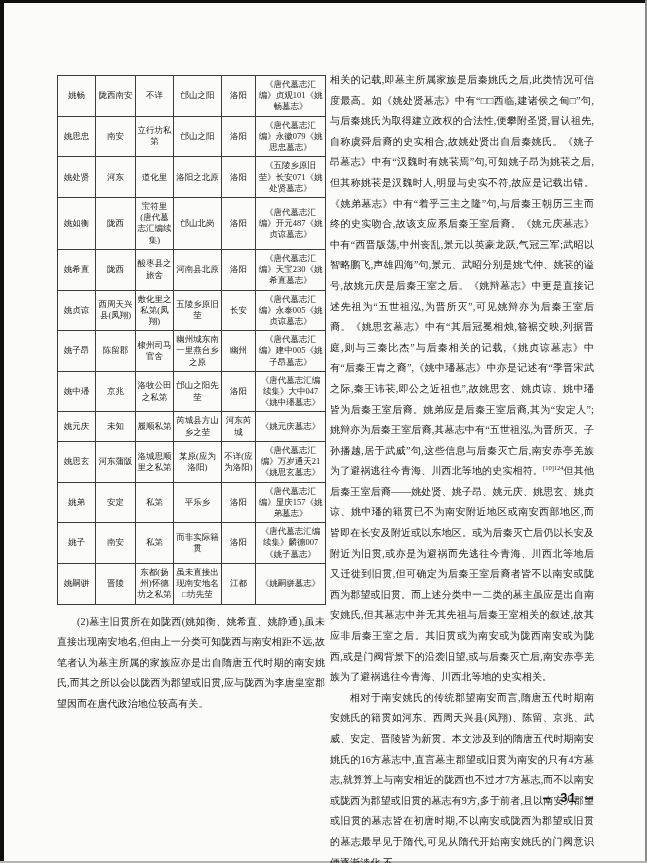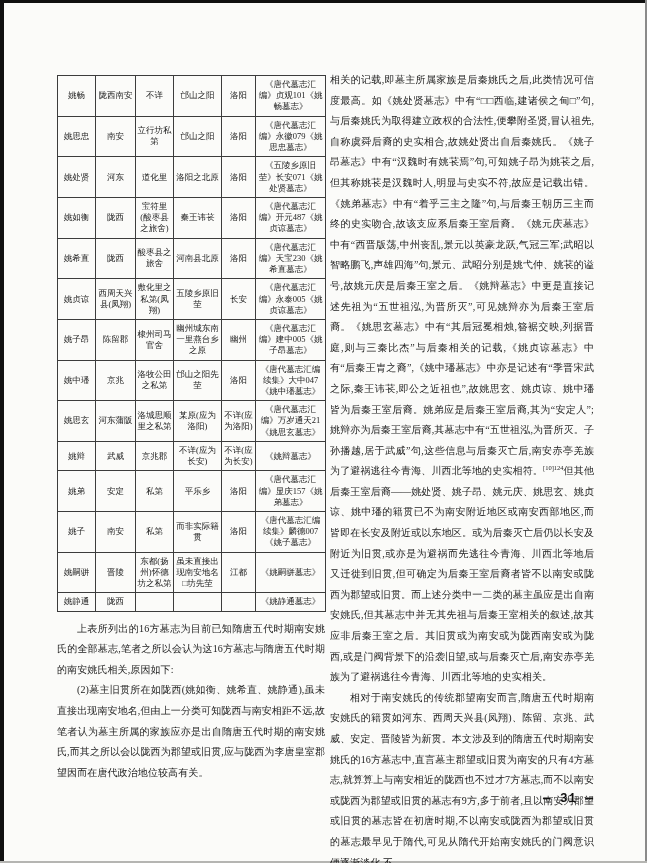--- a/index.html
+++ b/index.html
@@ -81,22 +81,22 @@
           <td>姚处贤</td>
           <td>河东</td>
           <td>道化里</td>
           <td>洛阳之北原</td>
           <td>洛阳</td>
           <td>《五陵乡原旧茔》长安071《姚处贤墓志》</td>
         </tr>
         <tr>
           <td>姚如衡</td>
           <td>陇西</td>
-          <td>宝符里(酸枣县之旅舍)</td>
-          <td>秦王讳苌</td>
+          <td>宝符里(唐代墓志汇编续集)</td>
+          <td>邙山北岗</td>
           <td>洛阳</td>
           <td>《唐代墓志汇编》开元487《姚贞谅墓志》</td>
         </tr>
         <tr>
           <td>姚希直</td>
           <td>陇西</td>
           <td>酸枣县之旅舍</td>
           <td>河南县北原</td>
           <td>洛阳</td>
           <td>《唐代墓志汇编》天宝230《姚希直墓志》</td>
@@ -119,34 +119,34 @@
         </tr>
         <tr>
           <td>姚中璠</td>
           <td>京兆</td>
           <td>洛牧公田之私第</td>
           <td>邙山之阳先茔</td>
           <td>洛阳</td>
           <td>《唐代墓志汇编续集》大中047《姚中璠墓志》</td>
         </tr>
         <tr>
+          <td>姚元庆</td>
+          <td>未知</td>
+          <td>履顺私第</td>
+          <td>芮城县方山乡之茔</td>
+          <td>河东芮城</td>
+          <td>《姚元庆墓志》</td>
+        </tr>
+        <tr>
           <td>姚思玄</td>
           <td>河东蒲阪</td>
           <td>洛城思顺里之私第</td>
           <td>某原(应为洛阳)</td>
           <td>不详(应为洛阳)</td>
           <td>《唐代墓志汇编》万岁通天21《姚思玄墓志》</td>
-        </tr>
-        <tr>
-          <td>姚辩</td>
-          <td>武威</td>
-          <td>京兆郡</td>
-          <td>不详(应为长安)</td>
-          <td>不详(应为长安)</td>
-          <td>《姚辩墓志》</td>
         </tr>
         <tr>
           <td>姚弟</td>
           <td>安定</td>
           <td>私第</td>
           <td>平乐乡</td>
           <td>洛阳</td>
           <td>《唐代墓志汇编》显庆157《姚弟墓志》</td>
         </tr>
         <tr>
@@ -158,33 +158,24 @@
           <td>《唐代墓志汇编续集》麟德007《姚子墓志》</td>
         </tr>
         <tr>
           <td>姚嗣骈</td>
           <td>晋陵</td>
           <td>东都(扬州)怀德坊之私第</td>
           <td>虽未直接出现南安地名□坊先茔</td>
           <td>江都</td>
           <td>《姚嗣骈墓志》</td>
         </tr>
-        <tr>
-          <td>姚静通</td>
-          <td>陇西</td>
-          <td></td>
-          <td></td>
-          <td></td>
-          <td>《姚静通墓志》</td>
-        </tr>
       </tbody>
   </table>
 
   <div class="body-text">
-    <p>上表所列出的16方墓志为目前已知隋唐五代时期南安姚氏的全部墓志,笔者之所以会认为这16方墓志与隋唐五代时期的南安姚氏相关,原因如下:</p>
     <p>(2)墓主旧贯所在如陇西(姚如衡、姚希直、姚静通),虽未直接出现南安地名,但由上一分类可知陇西与南安相距不远,故笔者认为墓主所属的家族应亦是出自隋唐五代时期的南安姚氏,而其之所以会以陇西为郡望或旧贯,应与陇西为李唐皇室郡望因而在唐代政治地位较高有关。</p>
 
   </div>
 </div>
 
 <div class="right-column">
   <div class="body-text">
     <p class="noindent"><span>相关的记载,即墓主所属家族是后秦姚氏之后,此类情况可信度最高。如《姚处贤墓志》中有“□□西临,建诸侯之甸□”句,与后秦姚氏为取得建立政权的合法性,便攀附圣贤,冒认祖先,自称虞舜后裔的史实相合,故姚处贤出自后秦姚氏。《姚子昂墓志》中有“汉魏时有姚苌焉”句,可知姚子昂为姚苌之后,但其称姚苌是汉魏时人,明显与史实不符,故应是记载出错。《姚弟墓志》中有“着乎三主之隆”句,与后秦王朝历三主而终的史实吻合,故该支应系后秦王室后裔。《姚元庆墓志》中有“西晋版荡,中州丧乱,景元以英豪龙跃,气冠三军;武昭以智略鹏飞,声雄四海”句,景元、武昭分别是姚弋仲、姚苌的谥号,故姚元庆是后秦王室之后。《姚辩墓志》中更是直接记述先祖为“五世祖泓,为晋所灭”,可见姚辩亦为后秦王室后裔。《姚思玄墓志》中有“其后冠冕相烛,簪裾交映,列据晋庭,则与三秦比杰”与后秦相关的记载,《姚贞谅墓志》中有“后秦王胄之裔”,《姚中璠墓志》中亦是记述有“季晋宋武之际,秦王讳苌,即公之近祖也”,故姚思玄、姚贞谅、姚中璠皆为后秦王室后裔。姚弟应是后秦王室后裔,其为“安定人”;姚辩亦为后秦王室后裔,其墓志中有“五世祖泓,为晋所灭。子孙播越,居于武威”句,这些信息与后秦灭亡后,南安赤亭羌族为了避祸逃往今青海、川西北等地的史实相符。</span><sup class="cite">[10]124</sup><span>但其他后秦王室后裔——姚处贤、姚子昂、姚元庆、姚思玄、姚贞谅、姚中璠的籍贯已不为南安附近地区或南安西部地区,而皆即在长安及附近或以东地区。或为后秦灭亡后仍以长安及附近为旧贯,或亦是为避祸而先逃往今青海、川西北等地后又迁徙到旧贯,但可确定为后秦王室后裔者皆不以南安或陇西为郡望或旧贯。而上述分类中一二类的墓主虽应是出自南安姚氏,但其墓志中并无其先祖与后秦王室相关的叙述,故其应非后秦王室之后。其旧贯或为南安或为陇西南安或为陇西,或是门阀背景下的沿袭旧望,或与后秦灭亡后,南安赤亭羌族为了避祸逃往今青海、川西北等地的史实相关。</span></p>
     <p>相对于南安姚氏的传统郡望南安而言,隋唐五代时期南安姚氏的籍贯如河东、西周天兴县(凤翔)、陈留、京兆、武威、安定、晋陵皆为新贯。本文涉及到的隋唐五代时期南安姚氏的16方墓志中,直言墓主郡望或旧贯为南安的只有4方墓志,就算算上与南安相近的陇西也不过才7方墓志,而不以南安或陇西为郡望或旧贯的墓志有9方,多于前者,且以南安为郡望或旧贯的墓志皆在初唐时期,不以南安或陇西为郡望或旧贯的墓志最早见于隋代,可见从隋代开始南安姚氏的门阀意识便逐渐淡化,不</p>
   </div>

